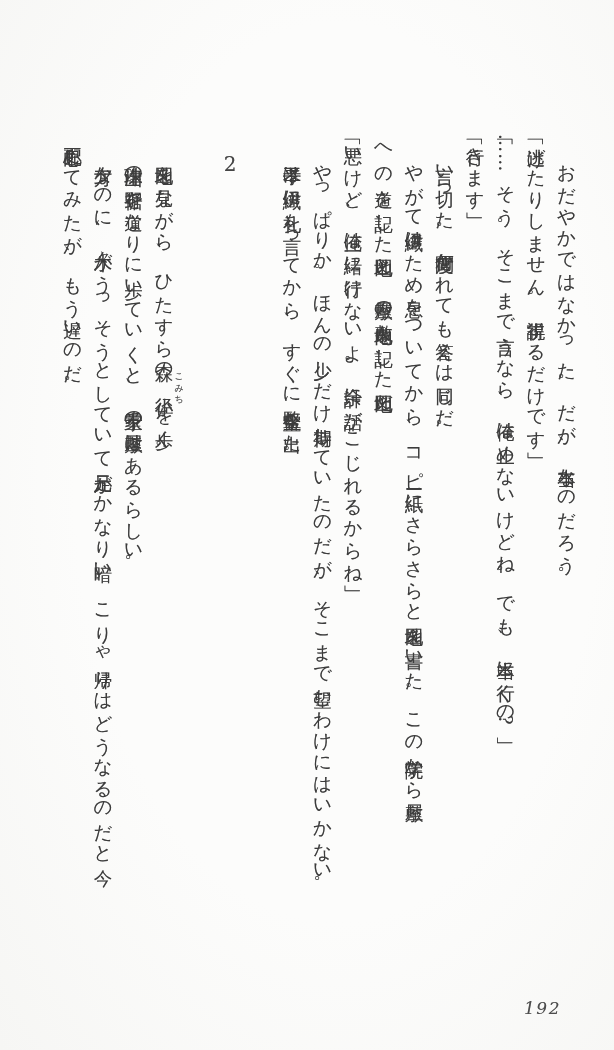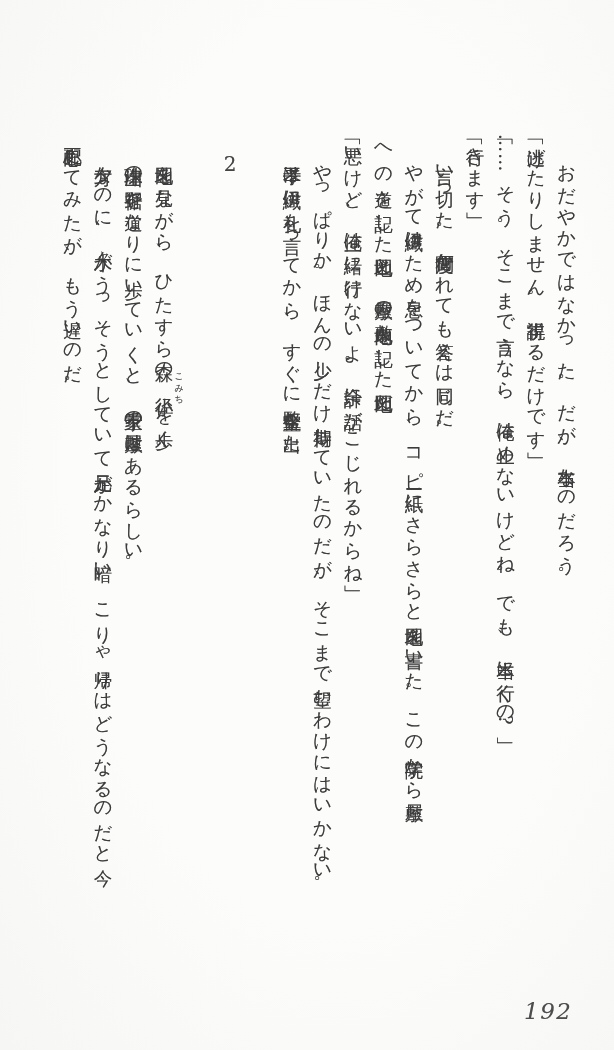--- a/index.html
+++ b/index.html
@@ -58,21 +58,21 @@
     left: 50%;
     transform: translateX(-50%);
     font-size: 20px;
     color: #454545;
     letter-spacing: 0;
   }
   .page-number {
     position: absolute;
     left: 524px;
     top: 998px;
-    font-size: 23px;
+    font-size: 17px;
     font-style: italic;
     color: #4d4d4d;
     letter-spacing: 1.5px;
     text-shadow: 0 0 0.6px rgba(90,90,90,0.4);
   }
 </style>
 </head>
 <body>
 
 <div class="book-page">

